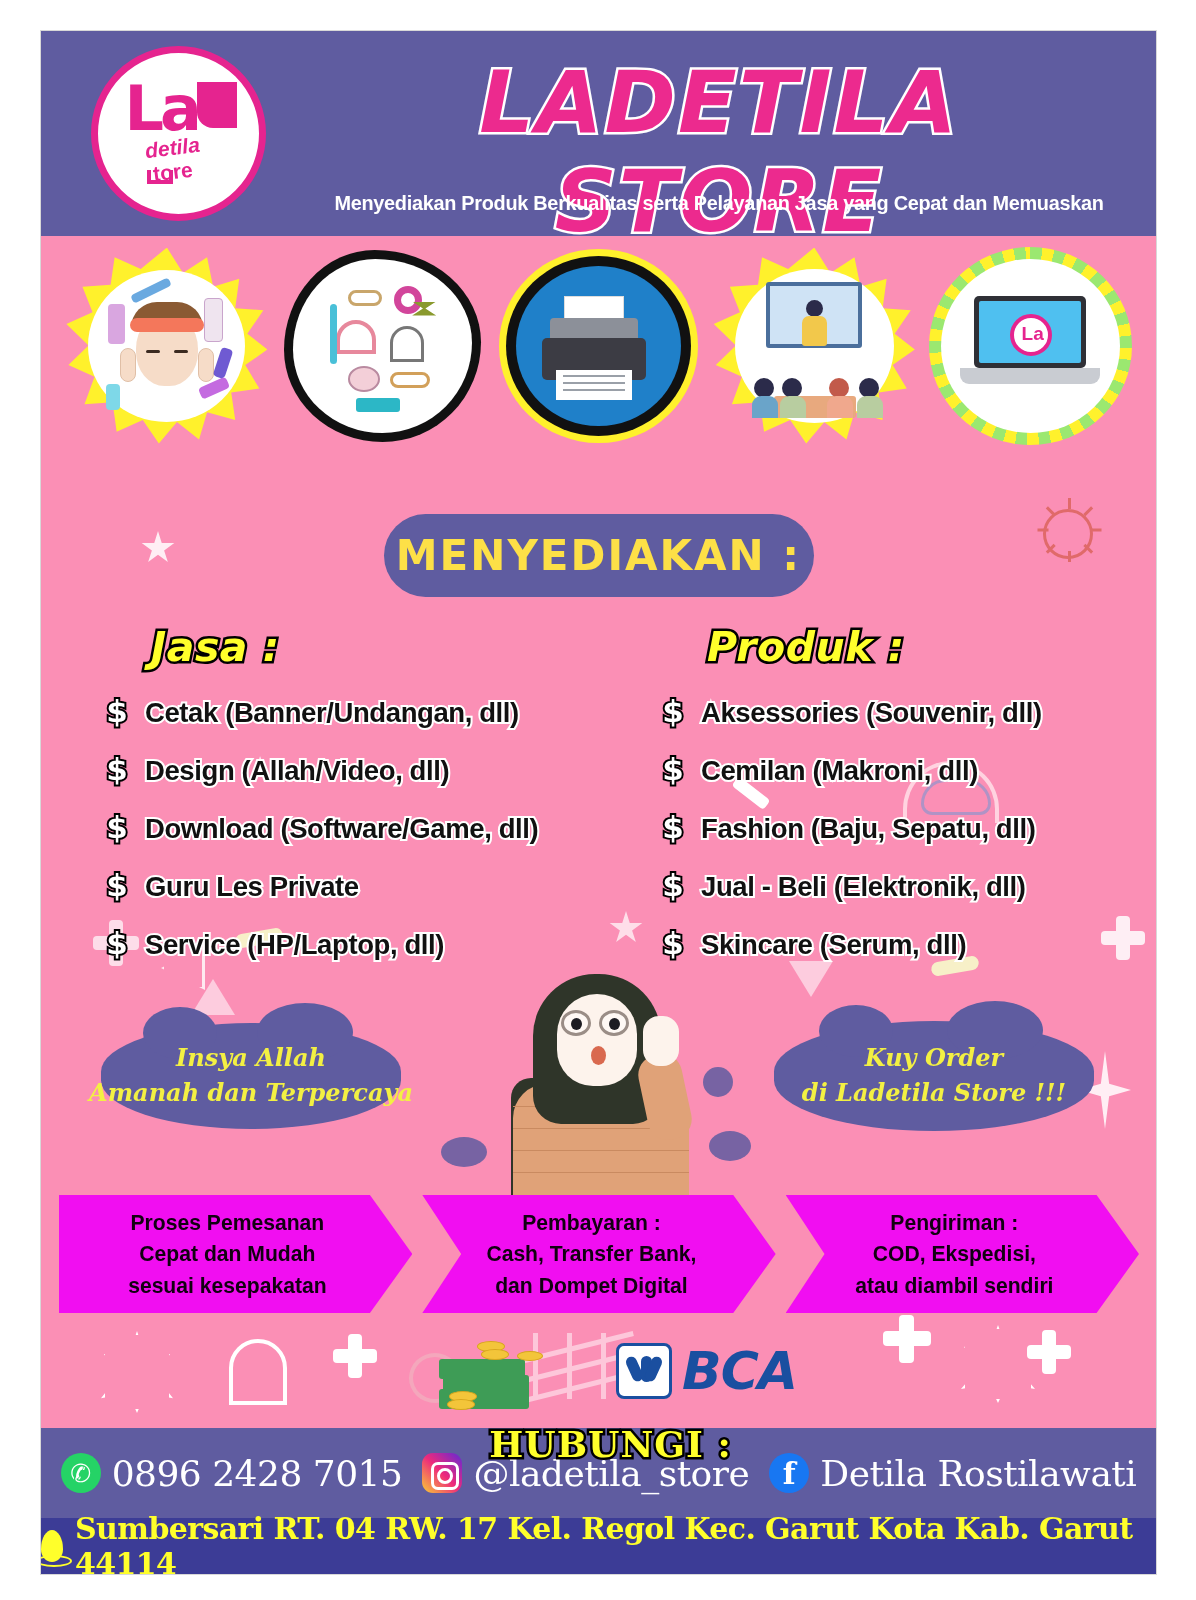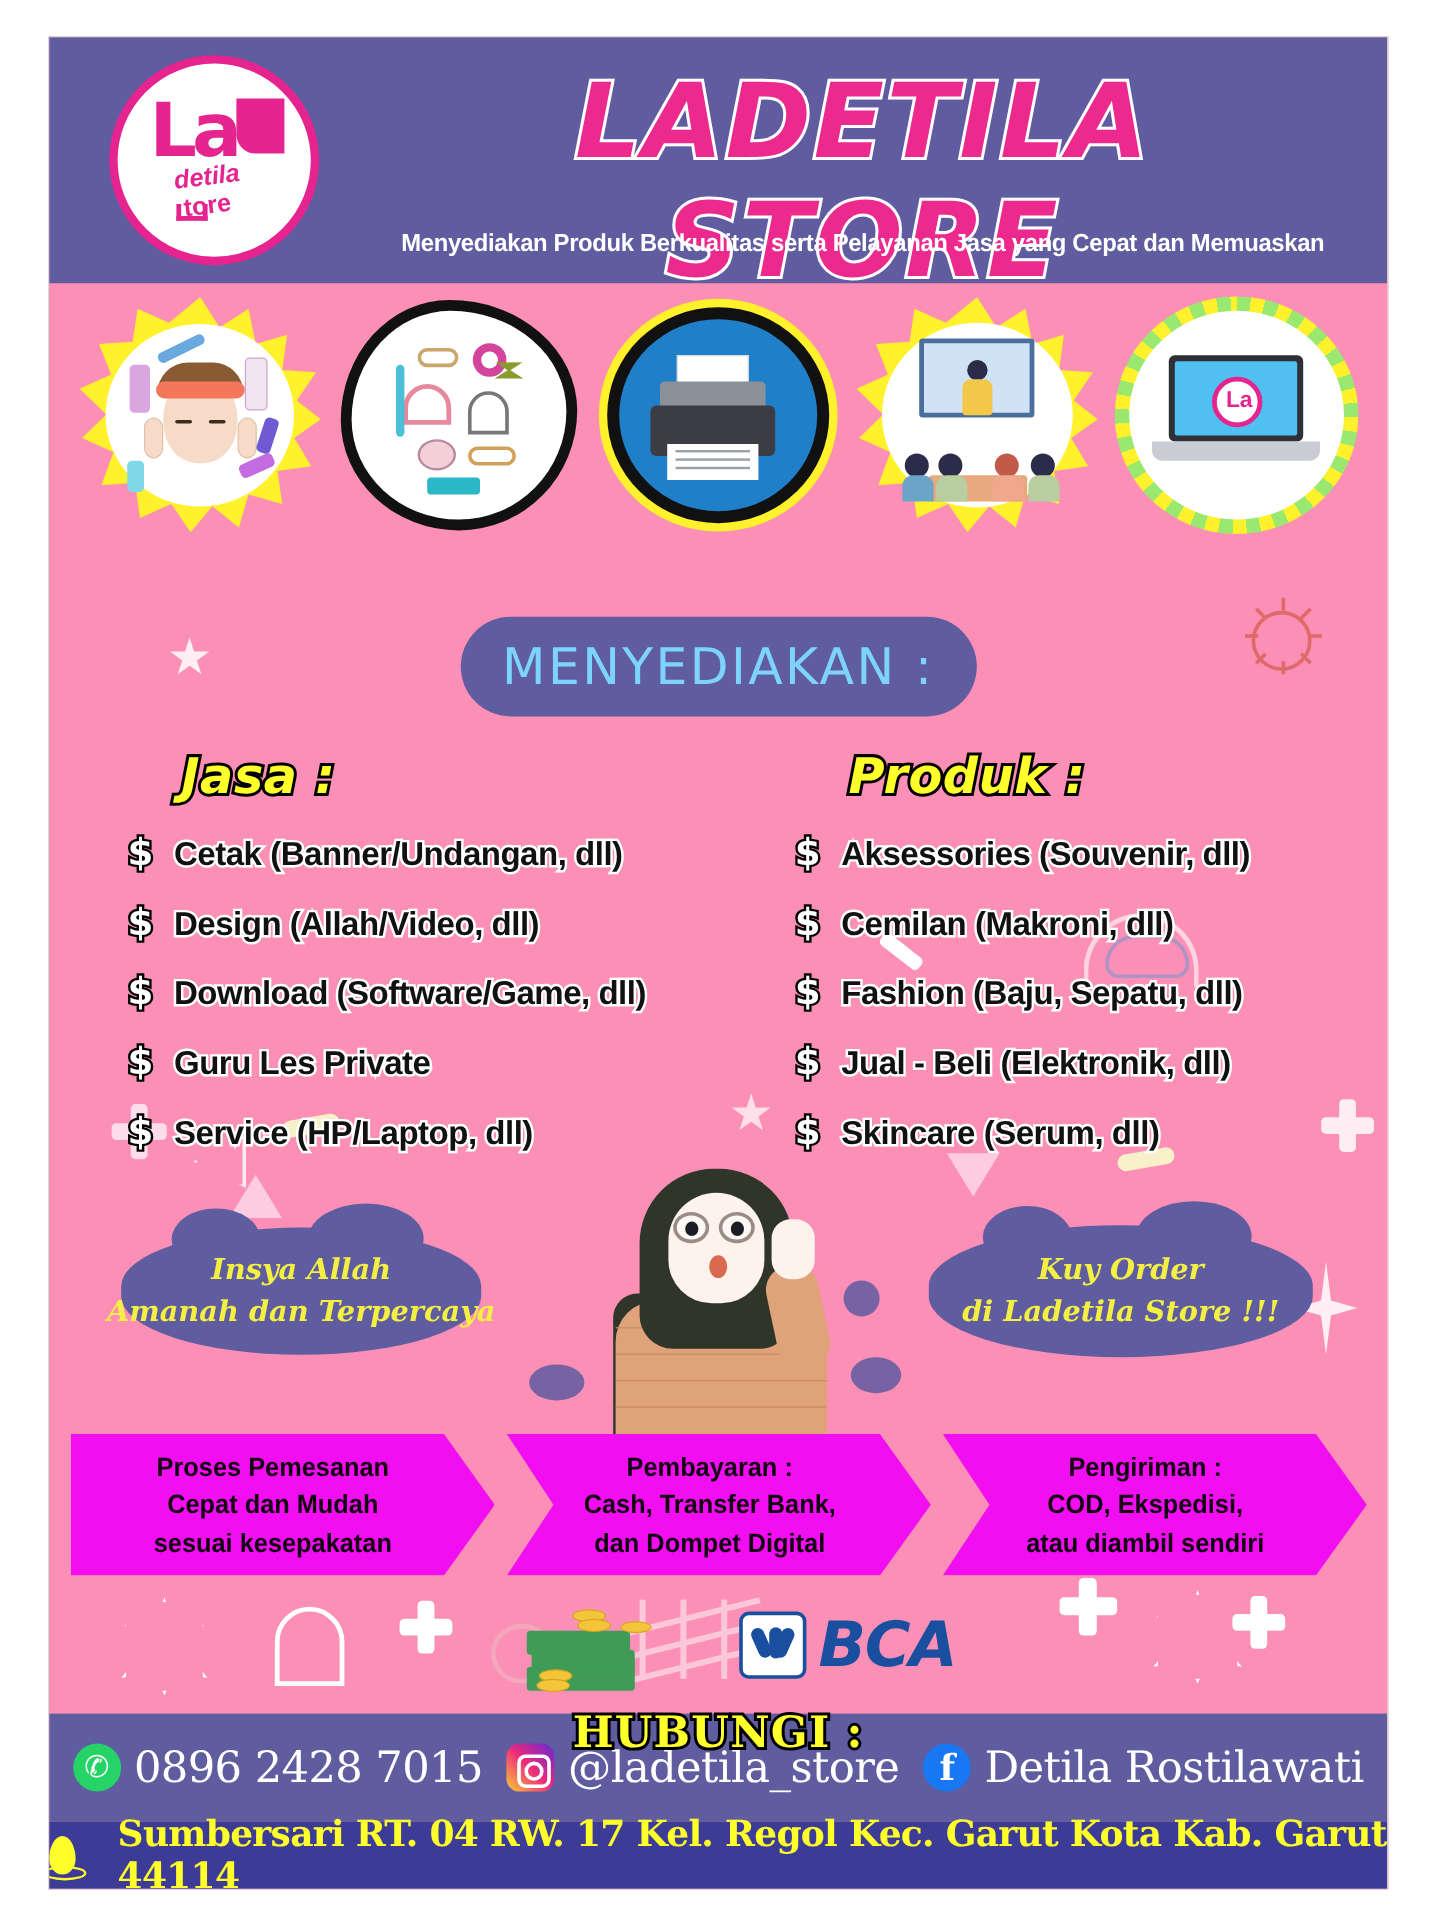--- a/index.html
+++ b/index.html
@@ -166,23 +166,23 @@
 
   
   .pill {
     position: absolute; left: 50%; top: 483px; transform: translateX(-50%);
     width: 430px; height: 83px;
     background: #5f5ca0;
     border-radius: 42px;
     display: flex; align-items: center; justify-content: center;
   }
   .pill span {
-    color: #7dd3fc;
+    color: #fde047;
     font-size: 42px;
-    font-weight: 400;
+    font-weight: 700;
     letter-spacing: 2px;
     font-family: "DejaVu Sans", sans-serif;
   }
 
   
   .cols { position: absolute; top: 592px; left: 0; width: 100%; height: 360px; }
   .col { position: absolute; top: 0; }
   .col-left { left: 62px; width: 560px; }
   .col-right { left: 618px; width: 500px; }
   .col-head {
@@ -281,21 +281,21 @@
   .cart { position:absolute; left:470px; top:8px; width:160px; height:92px; opacity:.5; }
   .cart i { position:absolute; background:#ffffff; }
   .bca { position: absolute; left: 575px; top: 22px; display:flex; align-items:center; gap:10px; }
   .bca-mark { width:56px; height:56px; border:3px solid #1a4fa0; border-radius:8px; background:#ffffff;
               display:flex; align-items:center; justify-content:center; position:relative; }
   .bca-mark i { position:absolute; width:11px; height:26px; background:#1a4fa0; border-radius:6px; top:10px; }
   .bca-text { font-family:"DejaVu Sans", sans-serif; font-size:52px; font-weight:900; font-style:italic; color:#1a4fa0; letter-spacing:-1px; }
 
   
   .hubungi {
-    position: absolute; left: 0; top: 1392px; width: 100%;
+    position: absolute; left: 12px; top: 1392px; width: 100%;
     text-align: center;
     font-family: "DejaVu Serif", serif;
     font-size: 36px; font-weight: 900;
     color: #ffff2b;
     -webkit-text-stroke: 5px #000;
     paint-order: stroke fill;
     letter-spacing: 1px;
     z-index: 5;
   }
 
@@ -323,21 +323,21 @@
   
   .addrbar {
     position: absolute; left: 0; bottom: 0; width: 100%; height: 56px;
     background: #3c3c96;
     display: flex; align-items: center; justify-content: center; gap: 12px;
   }
   .pin { width: 22px; height: 32px; background:#ffff2b; border-radius: 50% 50% 50% 50% / 60% 60% 40% 40%; position:relative; flex:0 0 auto; }
   .pin::after { content:""; position:absolute; left:-5px; bottom:-5px; width:32px; height:8px; border:2px solid #ffff2b; border-radius:50%; }
   .addrbar .label {
     color:#ffff2b; font-family:"DejaVu Serif", serif;
-    font-size: 30px; font-weight: 700; letter-spacing: -0.6px; margin-left: 23px;
+    font-size: 30px; font-weight: 700; letter-spacing: -0.6px;
   }
 
   
   .deco { position:absolute; pointer-events:none; }
   .d-star { border: 3px solid #ffffff; width:34px; height:34px;
             clip-path: polygon(50% 0,61% 35%,98% 35%,68% 57%,79% 91%,50% 70%,21% 91%,32% 57%,2% 35%,39% 35%); background:#ffffff; opacity:.85;}
   .d-circle { border:3px solid #ffffff; border-radius:50%; }
   .d-tri { width:0;height:0; border-left:22px solid transparent; border-right:22px solid transparent; border-bottom:36px solid #ffffff; opacity:.8;}
   .d-plus { background:#ffffff; opacity:.85; }
   .d-plus::after { content:""; position:absolute; background:#ffffff; }

